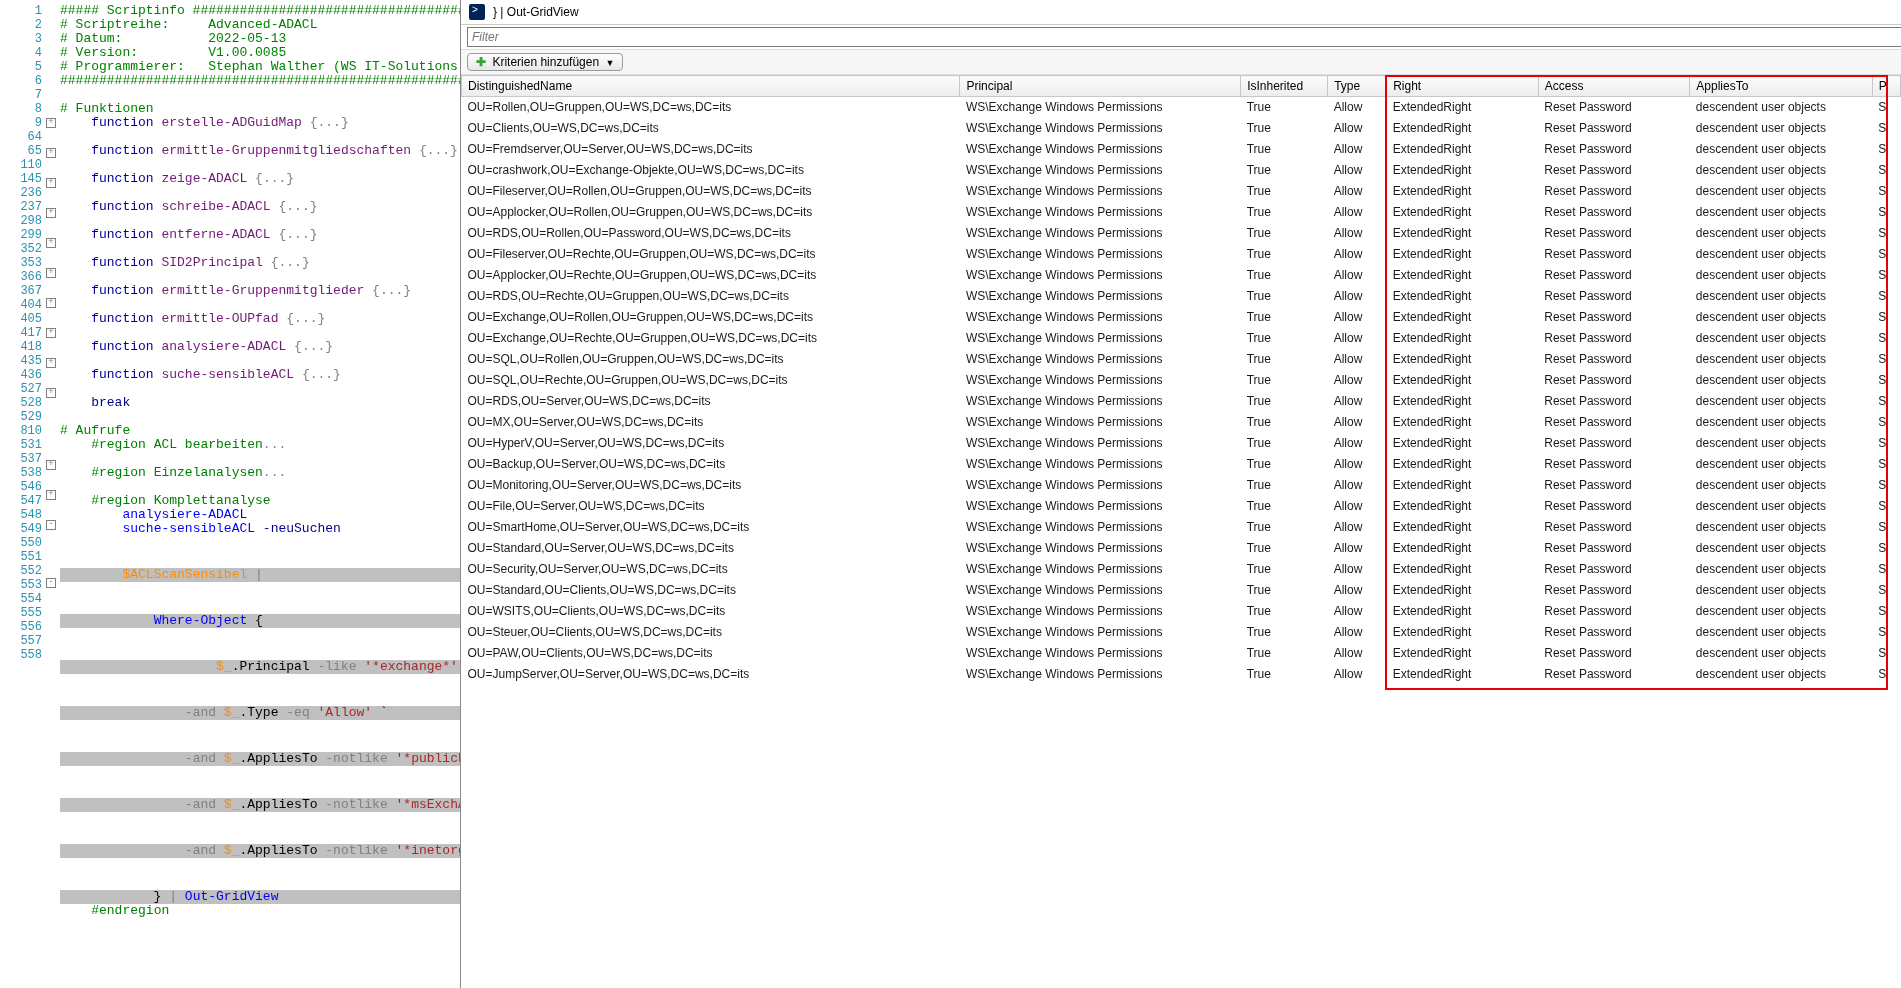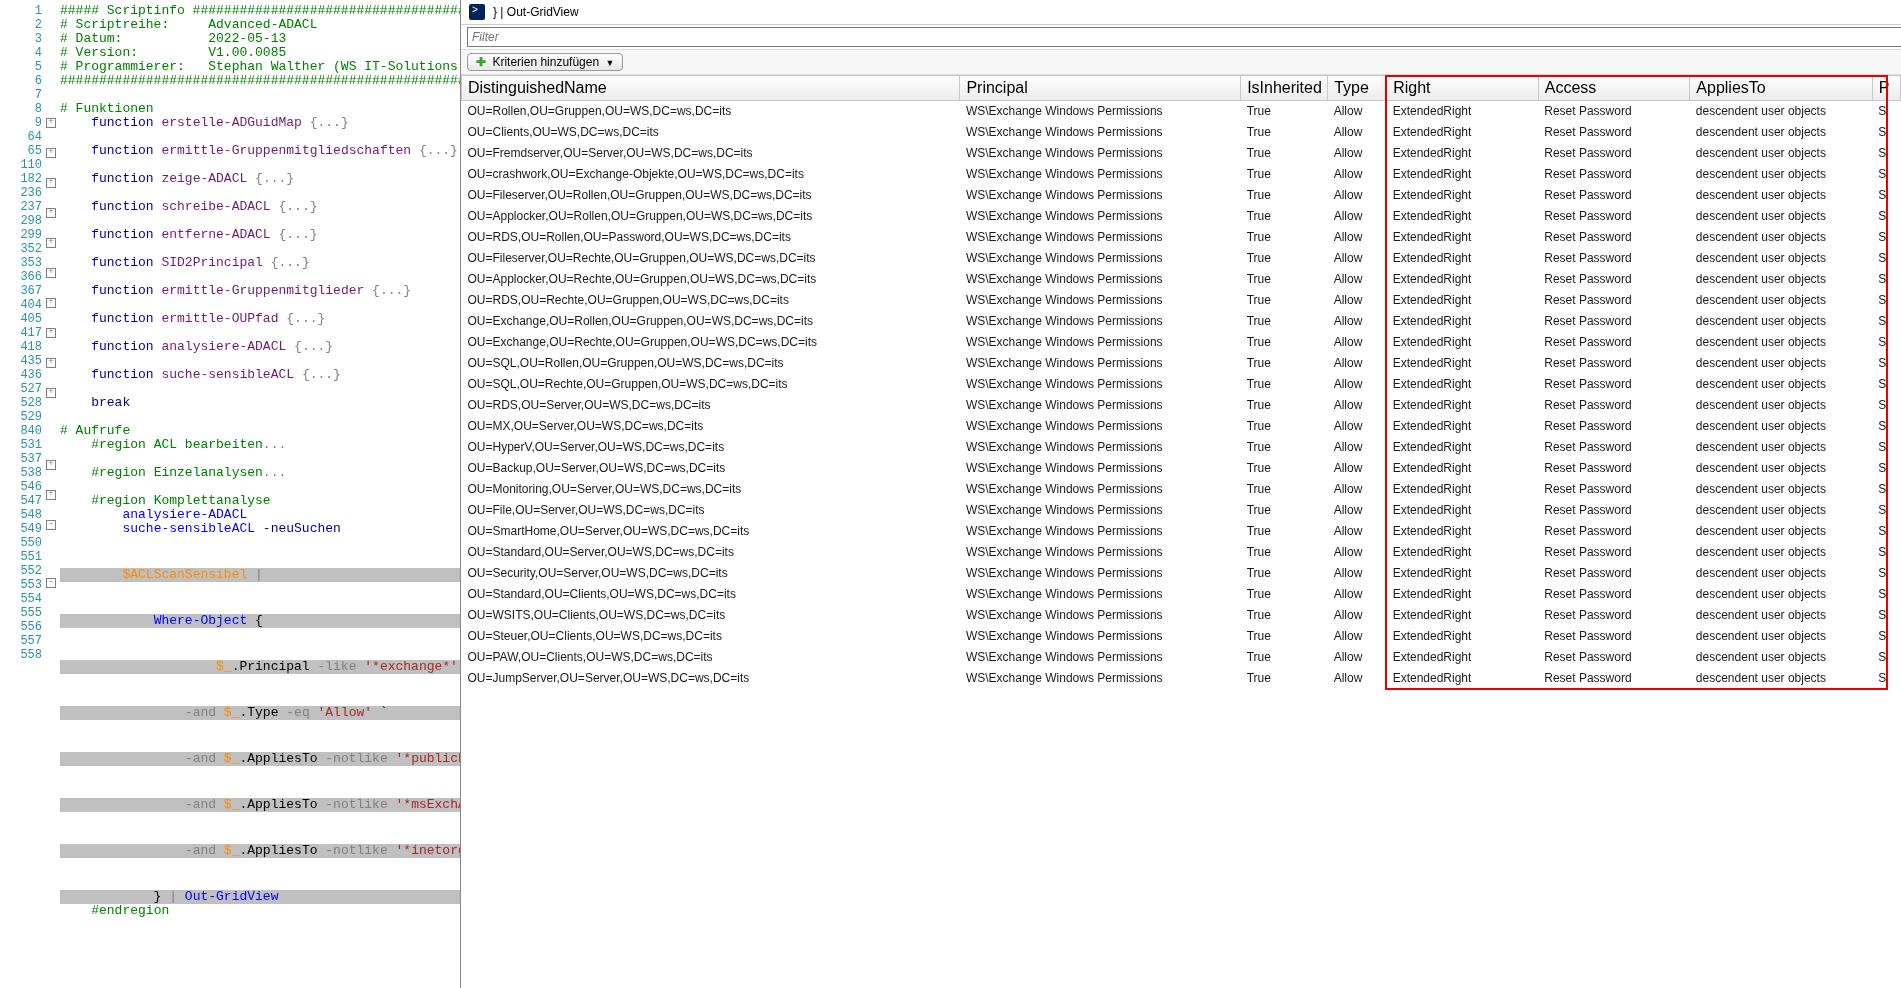--- a/index.html
+++ b/index.html
@@ -27,21 +27,21 @@
   .titlebar .psicon{width:16px;height:16px;background:#012456;border-radius:2px;position:relative;}
   .titlebar .psicon::after{content:">";color:#fff;font-size:10px;position:absolute;left:3px;top:0;}
   .filterbar{padding:2px 6px;}
   .filterbar input{width:100%;border:1px solid #7a7a7a;padding:2px 4px;font-size:12px;color:#888;font-style:italic;}
   .criteria{padding:3px 6px;border-top:1px solid #dcdcdc;border-bottom:1px solid #dcdcdc;background:#f7f7f7;}
   .criteria button{background:linear-gradient(#fdfdfd,#e8e8e8);border:1px solid #9a9a9a;border-radius:4px;padding:1px 8px;font-size:12px;cursor:pointer;}
   .criteria .plus{color:#3c9f3c;font-weight:bold;margin-right:3px;}
   .criteria .dd{font-size:9px;margin-left:3px;}
   .grid-wrap{flex:1;overflow:auto;position:relative;}
   table.grid{border-collapse:collapse;width:100%;table-layout:fixed;}
-  table.grid th{background:linear-gradient(#fdfdfd,#ececec);border:1px solid #c8c8c8;text-align:left;font-weight:normal;padding:3px 6px;font-size:16px;white-space:nowrap;overflow:hidden;}
+  table.grid th{background:linear-gradient(#fdfdfd,#ececec);border:1px solid #c8c8c8;text-align:left;font-weight:normal;padding:3px 6px;font-size:12px;white-space:nowrap;overflow:hidden;}
   table.grid td{padding:2px 6px;font-size:12px;white-space:nowrap;overflow:hidden;color:#1a1a1a;border-bottom:1px solid transparent;}
   table.grid tbody tr{height:21px;}
   .red-box{position:absolute;border:2px solid #e60000;pointer-events:none;}
   .col-dn{width:355px;}
   .col-pr{width:200px;}
   .col-ih{width:62px;}
   .col-ty{width:42px;}
   .col-rt{width:108px;}
   .col-ac{width:108px;}
   .col-ap{width:130px;}
@@ -59,39 +59,39 @@
         <div>3</div>
         <div>4</div>
         <div>5</div>
         <div>6</div>
         <div>7</div>
         <div>8</div>
         <div>9</div>
         <div>64</div>
         <div>65</div>
         <div>110</div>
-        <div>182</div>
+        <div>145</div>
         <div>236</div>
         <div>237</div>
         <div>298</div>
         <div>299</div>
         <div>352</div>
         <div>353</div>
         <div>366</div>
         <div>367</div>
         <div>404</div>
         <div>405</div>
         <div>417</div>
         <div>418</div>
         <div>435</div>
         <div>436</div>
         <div>527</div>
         <div>528</div>
         <div>529</div>
-        <div>840</div>
+        <div>810</div>
         <div>531</div>
         <div>537</div>
         <div>538</div>
         <div>546</div>
         <div>547</div>
         <div>548</div>
         <div>549</div>
         <div>550</div>
         <div>551</div>
         <div>552</div>

